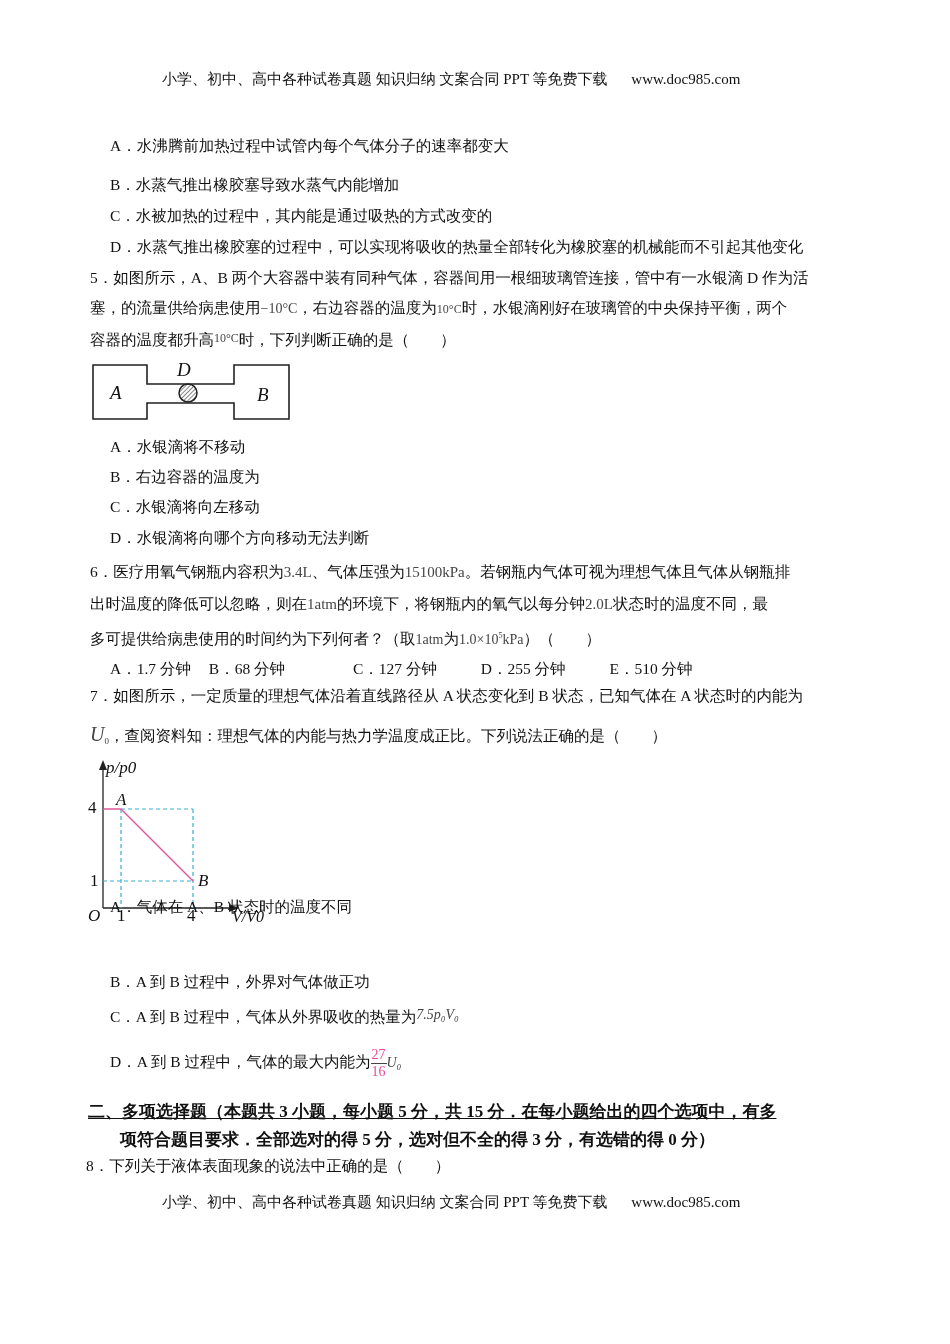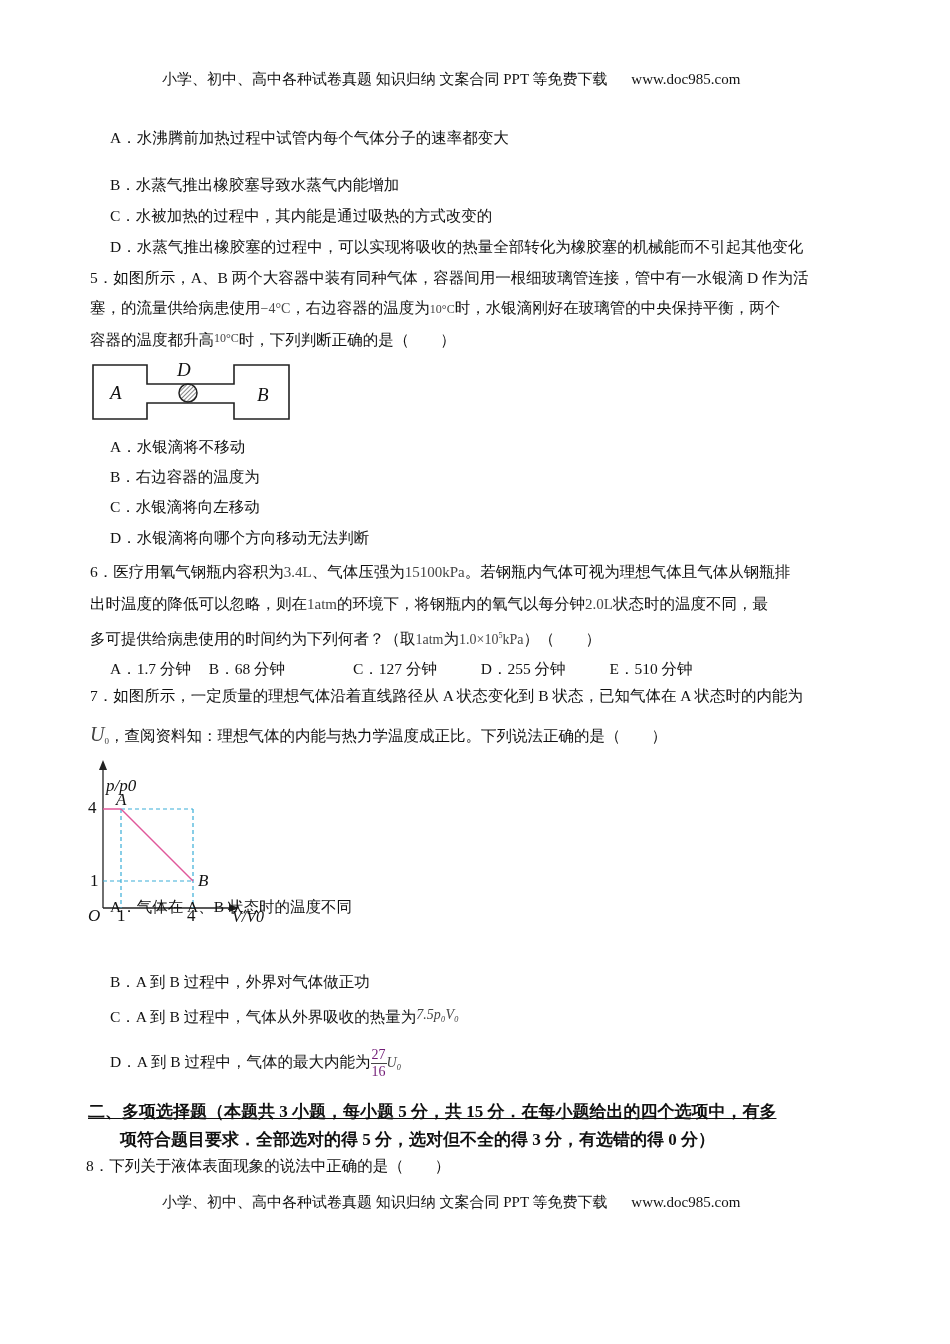--- a/index.html
+++ b/index.html
@@ -8,40 +8,40 @@
   .abs { position: absolute; white-space: nowrap; }
   .hdr { font-size: 15px; left: 162px; }
   .txt { font-size: 15.5px; line-height: 20px; }
   .opt { left: 110px; }
   .q { left: 90px; }
   .math { font-family: "Liberation Serif", serif; color: #444; font-size: 14px; }
   .it { font-style: italic; }
   .sub { font-size: 9px; vertical-align: -3px; }
   .sup { font-size: 8px; vertical-align: 6px; }
   .bold { font-weight: bold; font-size: 17px; }
-  .frac { display: inline-block; vertical-align: middle; text-align: center; font-size: 14px; color: #701a75; line-height: 16px; }
+  .frac { display: inline-block; vertical-align: middle; text-align: center; font-size: 14px; color: #ec4899; line-height: 16px; }
   .frac span { display: block; }
   .frac .num { border-bottom: 1px solid #444; padding: 0 1px; }
 </style>
 </head>
 <body>
 
 <div class="abs hdr" style="top:70px;">
   <span>小学、初中、高中各种试卷真题  知识归纳  文案合同  PPT 等免费下载</span>
   <span style="margin-left:20px;">www.doc985.com</span>
 </div>
 
-<div class="abs txt opt" style="top:128px;">A．水沸腾前加热过程中试管内每个气体分子的速率都变大</div>
+<div class="abs txt opt" style="top:136px;">A．水沸腾前加热过程中试管内每个气体分子的速率都变大</div>
 <div class="abs txt opt" style="top:175px;">B．水蒸气推出橡胶塞导致水蒸气内能增加</div>
 <div class="abs txt opt" style="top:206px;">C．水被加热的过程中，其内能是通过吸热的方式改变的</div>
 <div class="abs txt opt" style="top:237px;">D．水蒸气推出橡胶塞的过程中，可以实现将吸收的热量全部转化为橡胶塞的机械能而不引起其他变化</div>
 
 <div class="abs txt q" style="top:268px;">5．如图所示，A、B 两个大容器中装有同种气体，容器间用一根细玻璃管连接，管中有一水银滴 D 作为活</div>
 <div class="abs txt q" style="top:298px;">
-  <span>塞，的流量供给病患使用</span><span class="math">−4°C</span><span>，右边容器的温度为</span><span class="math" style="font-size:12px">10°C</span><span>时，水银滴刚好在玻璃管的中央保持平衡，两个</span>
+  <span>塞，的流量供给病患使用</span><span class="math">−10°C</span><span>，右边容器的温度为</span><span class="math" style="font-size:12px">10°C</span><span>时，水银滴刚好在玻璃管的中央保持平衡，两个</span>
 </div>
 <div class="abs txt q" style="top:328px;">
   <span>容器的温度都升高</span><span class="math" style="font-size:12px; vertical-align:3px;">10°C</span><span>时，下列判断正确的是（　　）</span>
 </div>
 
 <div class="abs" style="left:90px; top:362px; width:205px; height:60px;">
   <svg width="205" height="60" viewBox="0 0 205 60">
     <path d="M3,3 L57,3 L57,22 L144,22 L144,3 L199,3 L199,57 L144,57 L144,41 L57,41 L57,57 L3,57 Z" fill="none" stroke="#222" stroke-width="1.6"></path>
     <defs>
       <pattern id="hatch" width="3" height="3" patternUnits="userSpaceOnUse" patternTransform="rotate(45)">
@@ -93,21 +93,21 @@
     <g stroke="#3aaed8" stroke-width="1.2" stroke-dasharray="4,3" fill="none">
       <line x1="37" y1="51" x2="109" y2="51"></line>
       <line x1="37" y1="51" x2="37" y2="150"></line>
       <line x1="109" y1="51" x2="109" y2="150"></line>
       <line x1="19" y1="123" x2="109" y2="123"></line>
     </g>
 
     <line x1="19" y1="51" x2="37" y2="51" stroke="#e0579a" stroke-width="1.5"></line>
     <line x1="37" y1="51" x2="109" y2="123" stroke="#e0579a" stroke-width="1.5"></line>
   </svg>
-  <span class="abs it" style="left:22px; top:0px; font-size:17px;margin-top:18px;"><span>p/p0</span></span>
+  <span class="abs it" style="left:22px; top:0px; font-size:17px;"><span>p/p0</span></span>
   <span class="abs" style="left:4px; top:40px; font-size:17px;">4</span>
   <span class="abs" style="left:6px; top:113px; font-size:17px;">1</span>
   <span class="abs it" style="left:4px; top:148px; font-size:17px;">O</span>
   <span class="abs" style="left:33px; top:148px; font-size:17px;">1</span>
   <span class="abs" style="left:103px; top:148px; font-size:17px;">4</span>
   <span class="abs it" style="left:148px; top:150px; font-size:16px;">V/V0</span>
   <span class="abs it" style="left:32px; top:32px; font-size:17px;">A</span>
   <span class="abs it" style="left:114px; top:113px; font-size:17px;">B</span>
 </div>
 

